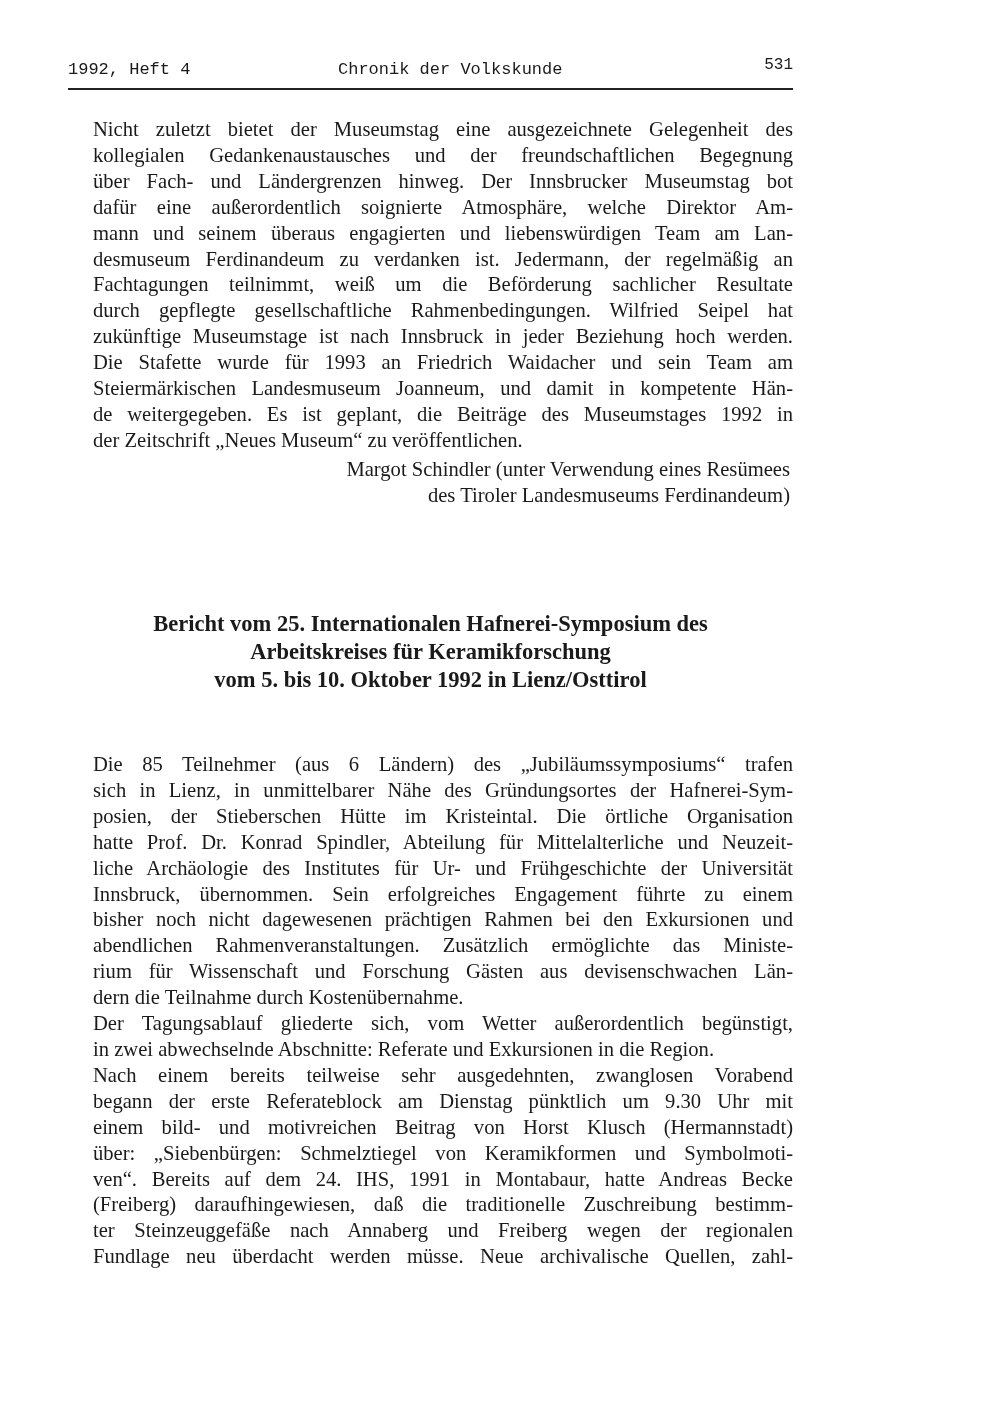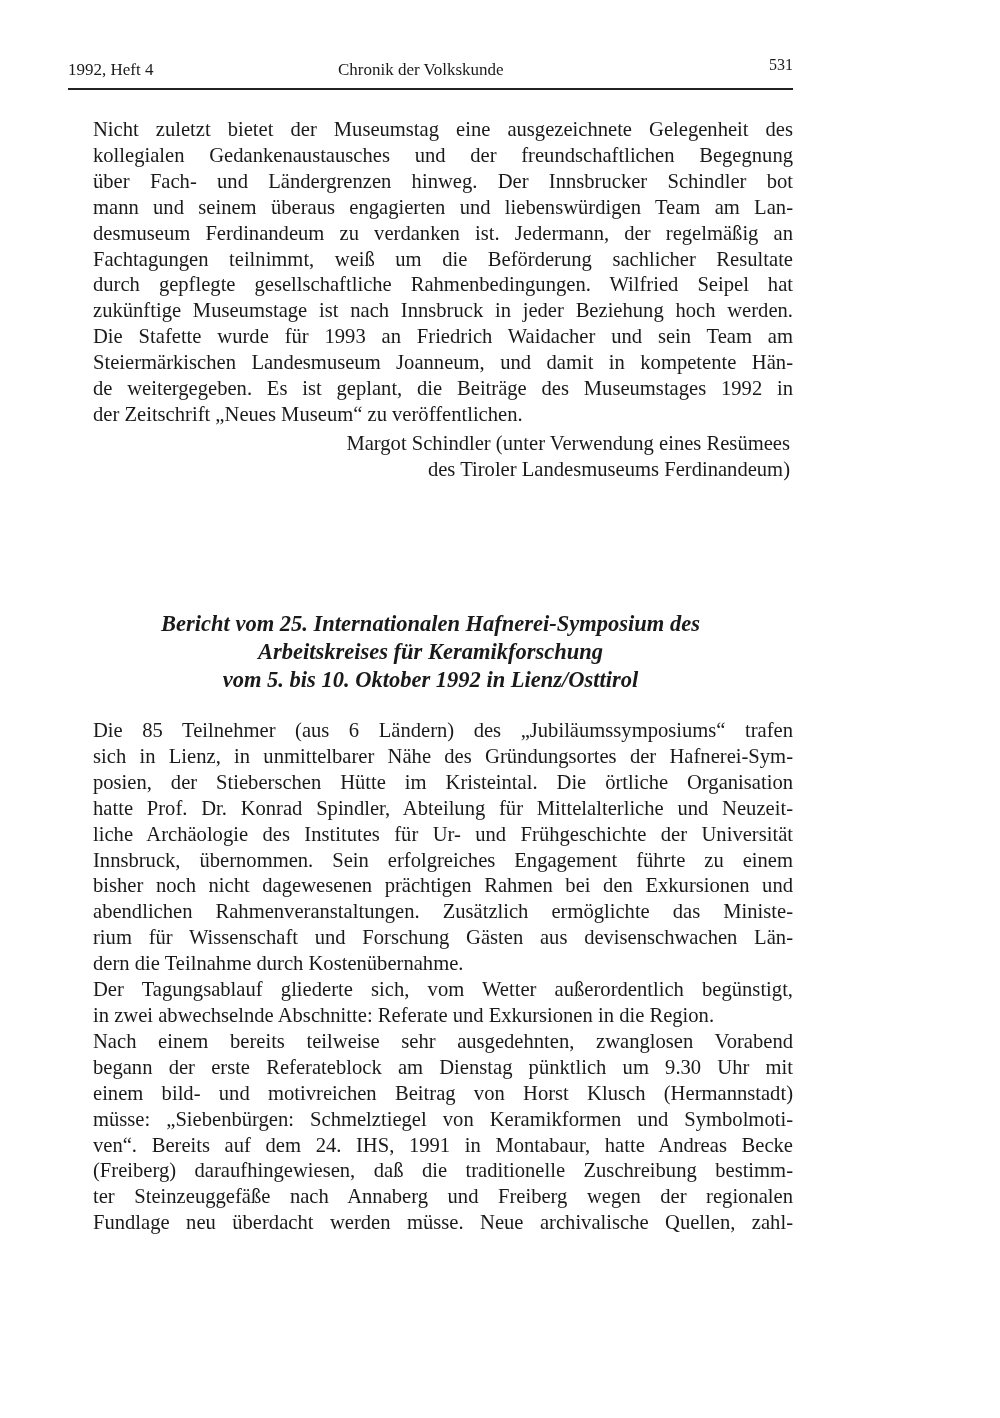--- a/index.html
+++ b/index.html
@@ -19,21 +19,21 @@
       left: 68px;
       top: 0;
       width: 725px;
     }
     .running-head {
       position: absolute;
       top: 58px;
       left: 0;
       width: 725px;
       height: 26px;
-      font-family: Liberation Serif, serif;
+      font-family: Liberation Mono, monospace;
       font-size: 17px;
     }
     .running-head .left {
       position: absolute;
       left: 0;
       top: 2px;
     }
     .running-head .center {
       position: absolute;
       left: 270px;
@@ -80,26 +80,25 @@
       position: absolute;
       top: 610px;
       left: 0;
       width: 725px;
       text-align: center;
       font-family: "Liberation Serif", serif;
       font-weight: bold;
       font-size: 22.5px;
       line-height: 28px;
       margin: 0;
-      font-style: italic;
     }
     .heading span { display: block; }
     .section2 {
       position: absolute;
-      top: 718px;
+      top: 752px;
       left: 0;
       width: 725px;
     }
     .line {
       display: block;
       text-align: justify;
       text-align-last: justify;
       white-space: nowrap;
     }
     .line.last {
@@ -122,21 +121,22 @@
     <span class="left">1992, Heft 4</span>
     <span class="center">Chronik der Volkskunde</span>
     <span class="right">531</span>
   </div>
   <div class="head-rule"></div>
 
   <div class="section1 text">
     <div class="para">
       <span class="line indent">Nicht zuletzt bietet der Museumstag eine ausgezeichnete Gelegenheit des</span>
       <span class="line">kollegialen Gedankenaustausches und der freundschaftlichen Begegnung</span>
-      <span class="line">über Fach- und Ländergrenzen hinweg. Der Innsbrucker Schindler bot</span>
+      <span class="line">über Fach- und Ländergrenzen hinweg. Der Innsbrucker Museumstag bot</span>
+      <span class="line">dafür eine außerordentlich soignierte Atmosphäre, welche Direktor Am-</span>
       <span class="line">mann und seinem überaus engagierten und liebenswürdigen Team am Lan-</span>
       <span class="line">desmuseum Ferdinandeum zu verdanken ist. Jedermann, der regelmäßig an</span>
       <span class="line">Fachtagungen teilnimmt, weiß um die Beförderung sachlicher Resultate</span>
       <span class="line">durch gepflegte gesellschaftliche Rahmenbedingungen. Wilfried Seipel hat</span>
       <span class="line">zukünftige Museumstage ist nach Innsbruck in jeder Beziehung hoch werden.</span>
       <span class="line">Die Stafette wurde für 1993 an Friedrich Waidacher und sein Team am</span>
       <span class="line">Steiermärkischen Landesmuseum Joanneum, und damit in kompetente Hän-</span>
       <span class="line">de weitergegeben. Es ist geplant, die Beiträge des Museumstages 1992 in</span>
       <span class="line last">der Zeitschrift „Neues Museum“ zu veröffentlichen.</span>
     </div>
@@ -166,21 +166,21 @@
       <span class="line last">dern die Teilnahme durch Kostenübernahme.</span>
     </div>
     <div class="para">
       <span class="line indent">Der Tagungsablauf gliederte sich, vom Wetter außerordentlich begünstigt,</span>
       <span class="line last">in zwei abwechselnde Abschnitte: Referate und Exkursionen in die Region.</span>
     </div>
     <div class="para">
       <span class="line indent">Nach einem bereits teilweise sehr ausgedehnten, zwanglosen Vorabend</span>
       <span class="line">begann der erste Referateblock am Dienstag pünktlich um 9.30 Uhr mit</span>
       <span class="line">einem bild- und motivreichen Beitrag von Horst Klusch (Hermannstadt)</span>
-      <span class="line">müsse: „Siebenbürgen: Schmelztiegel von Keramikformen und Symbolmoti-</span>
+      <span class="line">über: „Siebenbürgen: Schmelztiegel von Keramikformen und Symbolmoti-</span>
       <span class="line">ven“. Bereits auf dem 24. IHS, 1991 in Montabaur, hatte Andreas Becke</span>
       <span class="line">(Freiberg) daraufhingewiesen, daß die traditionelle Zuschreibung bestimm-</span>
       <span class="line">ter Steinzeuggefäße nach Annaberg und Freiberg wegen der regionalen</span>
       <span class="line">Fundlage neu überdacht werden müsse. Neue archivalische Quellen, zahl-</span>
     </div>
   </div>
 
 </div>
 
 </body></html>

